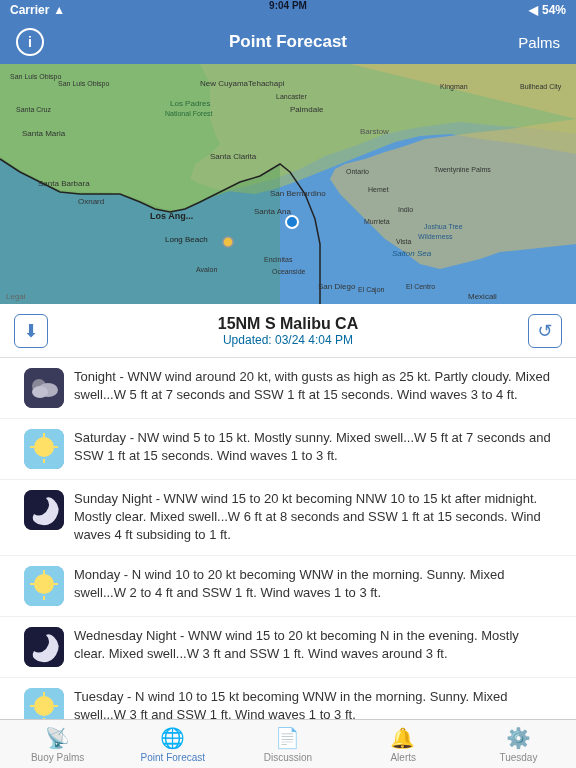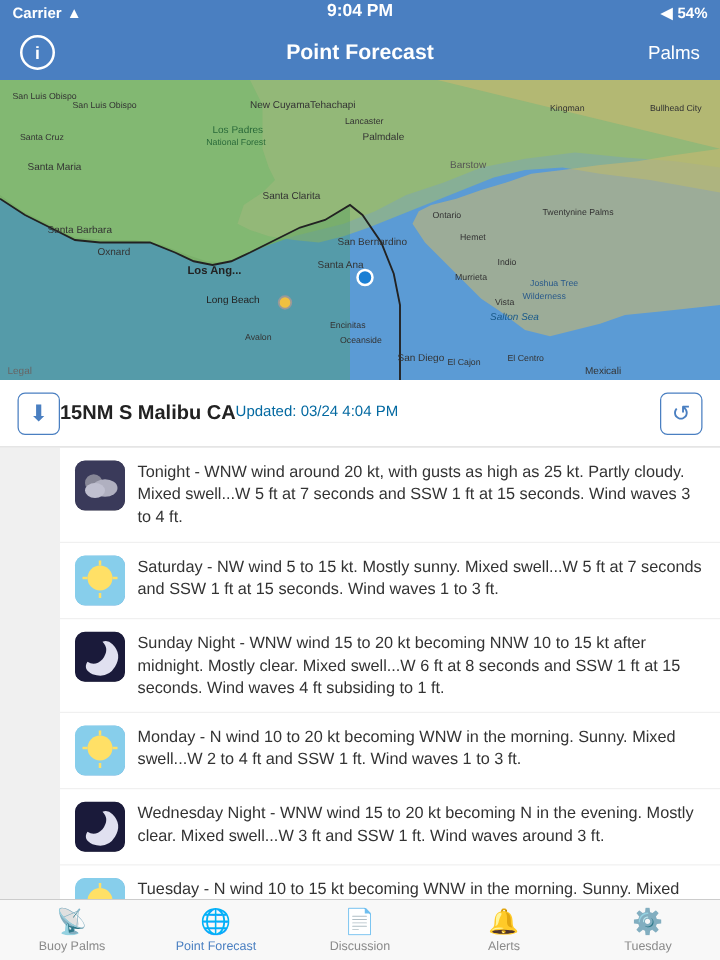--- a/index.html
+++ b/index.html
@@ -18,21 +18,21 @@
       height: 20px;
       background: #4a7fc1;
       display: flex;
       justify-content: space-between;
       padding: 0 10px;
       color: white;
       font-size: 12px;
       font-weight: 600;
     }
     .status-left { display: flex; align-items: center; gap: 4px; }
-    .status-center { position: absolute; left: 50%; transform: translateX(-50%); font-size: 14px; font-weight: 600; color: #ffffff; }
+    .status-center { position: absolute; left: 50%; transform: translateX(-50%); font-size: 10px; font-weight: 600; color: #0f172a; }
     .status-right { display: flex; align-items: center; gap: 4px; font-size: 12px; }
 
     
     .nav-bar {
       height: 44px;
       background: #4a7fc1;
       display: flex;
       align-items: center;
       justify-content: space-between;
       padding: 0 16px;
@@ -73,20 +73,22 @@
       height: 54px;
       background: white;
       border-bottom: 1px solid #ddd;
       display: flex;
       align-items: center;
       justify-content: space-between;
       padding: 0 14px;
     }
     .location-info {
       display: flex;
+      flex-direction: column;
+      align-items: center;
       flex: 1;
     }
     .location-name {
       font-size: 16px;
       font-weight: 700;
       color: #222;
     }
     .location-updated {
       font-size: 12px;
       color: #0369a1;
@@ -108,23 +110,22 @@
     .forecast-list {
       background: #f0f0f0;
       height: calc(768px - 20px - 44px - 240px - 54px - 49px);
       overflow-y: auto;
     }
     .forecast-item {
       background: white;
       margin-bottom: 1px;
       display: flex;
       align-items: flex-start;
-      padding: 10px 12px;
+      padding: 10px 24px;
       gap: 10px;
-      margin-left: 48px;
     }
     .forecast-icon {
       width: 40px;
       height: 40px;
       border-radius: 8px;
       flex-shrink: 0;
       overflow: hidden;
       background: #555;
     }
     .forecast-icon-night {

